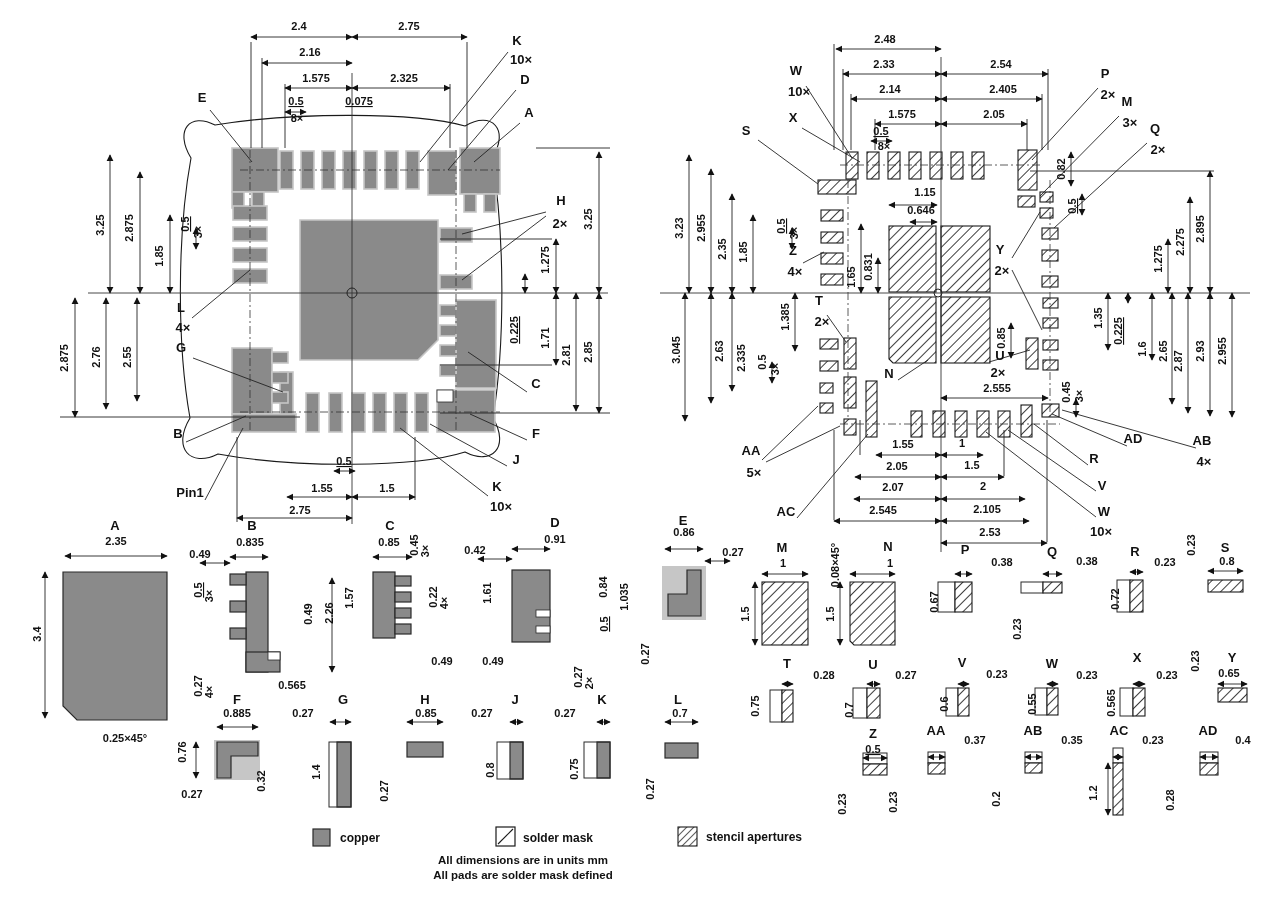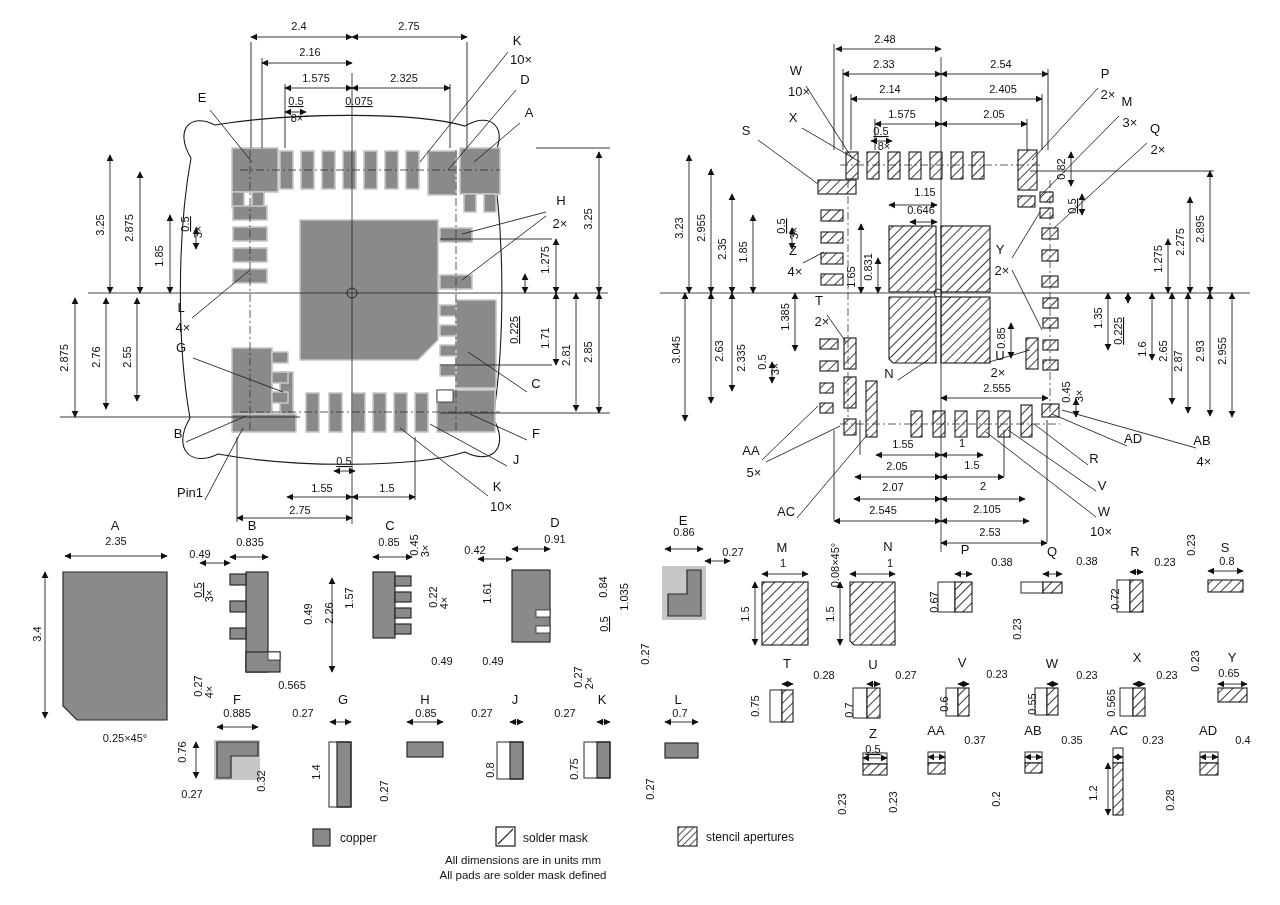--- a/index.html
+++ b/index.html
@@ -1,16 +1,16 @@
 <!DOCTYPE html>
 <html><head>
 <meta charset="utf-8">
 <style>
   html,body{margin:0;padding:0;background:#fff;}
-  .stage{width:1280px;height:905px;position:relative;background:#fff;font-family:"Liberation Sans",sans-serif;}
+  .stage{width:1280px;height:905px;position:relative;background:#fff;font-family:"Liberation Sans",sans-serif;font-weight:bold;}
   svg text{font-family:"Liberation Sans",sans-serif;}
   .dim{font-size:11px;fill:#111;text-anchor:middle;}
   .u{text-decoration:underline;}
   .lbl{font-size:13px;fill:#111;text-anchor:middle;}
   .leg{font-size:12px;fill:#111;text-anchor:start;}
   .note{font-size:11.5px;fill:#111;text-anchor:middle;}
   .dimline,.leader,.thinline{stroke:#222;stroke-width:0.9;fill:none;}
   .dashline{stroke:#333;stroke-width:0.8;stroke-dasharray:8 3 2 3;fill:none;}
   .center{stroke:#333;stroke-width:0.9;fill:none;}
   .outline{fill:none;stroke:#1a1a1a;stroke-width:1.1;}

